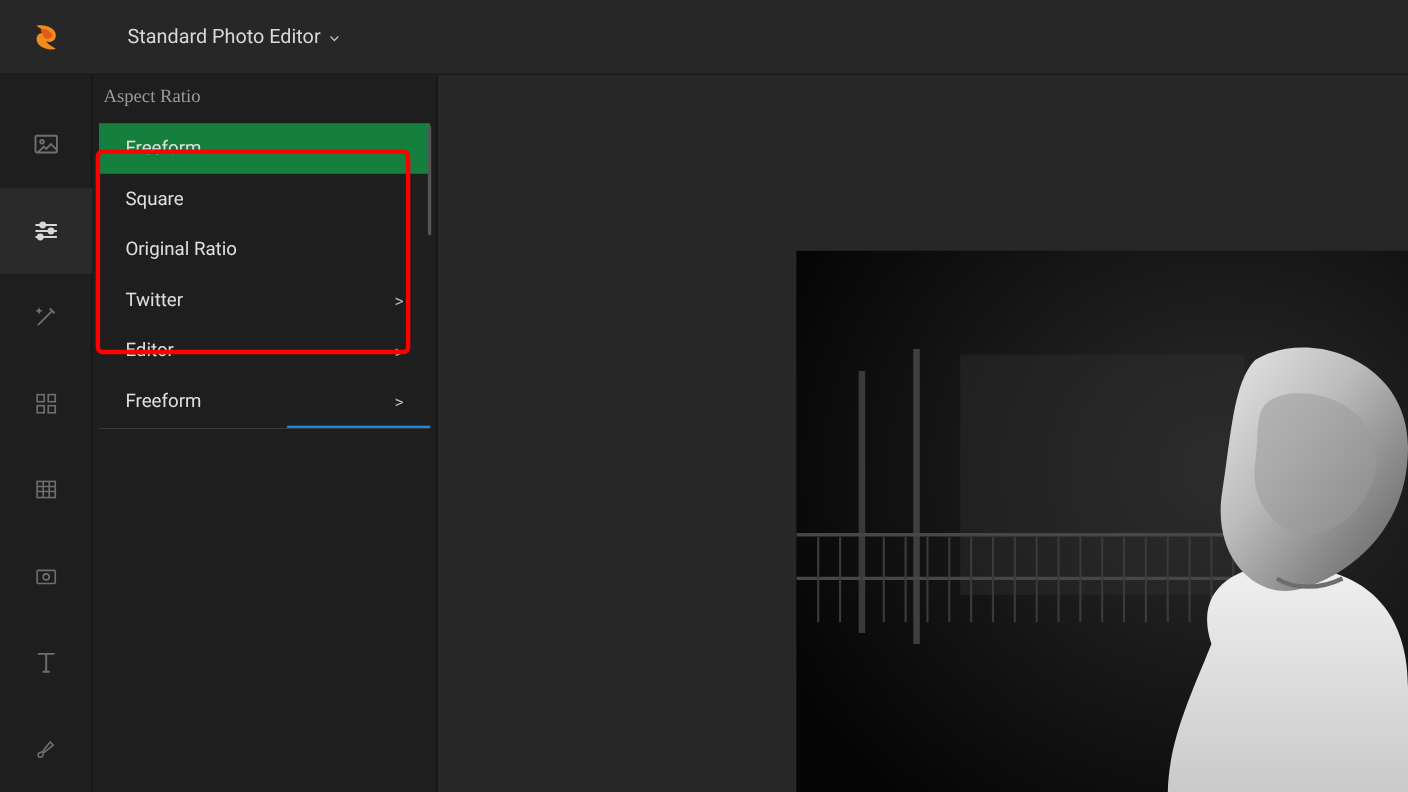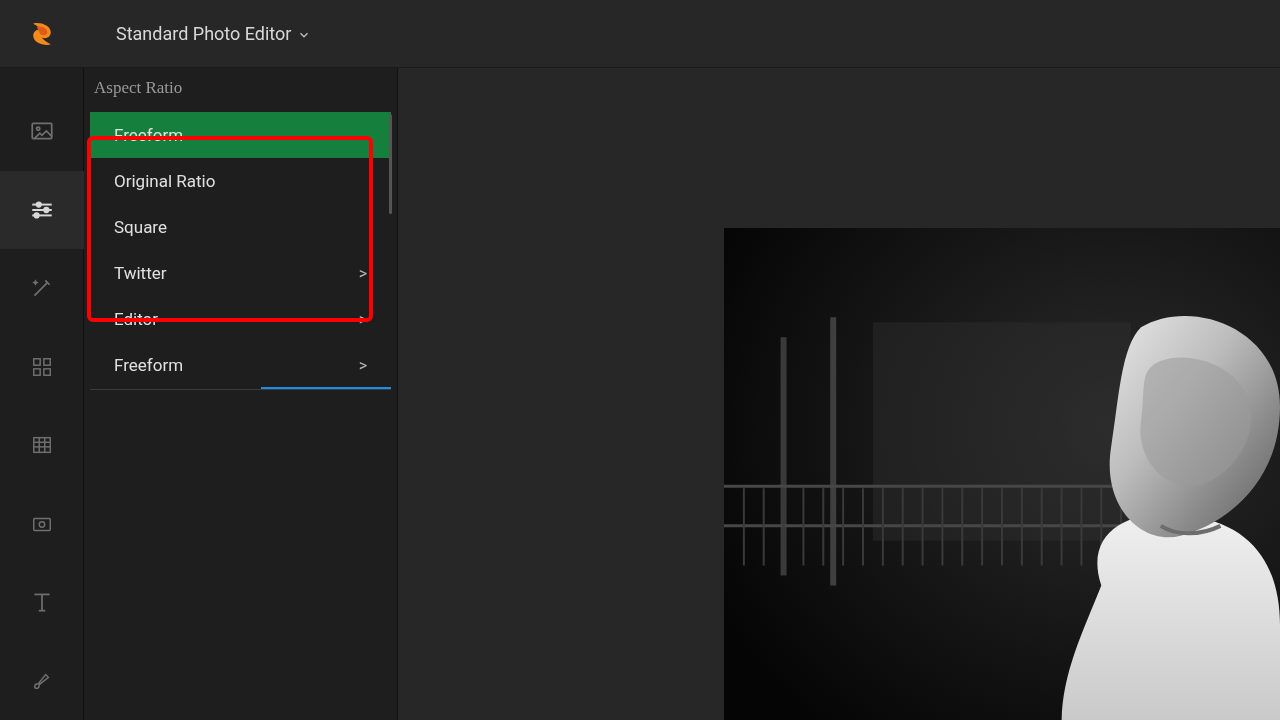--- a/index.html
+++ b/index.html
@@ -261,24 +261,24 @@
 
     <div class="section-header">Aspect Ratio</div>
 
     <div class="ratio-list">
       <div class="scroll-track"></div>
 
       <div class="ratio-item selected">
         <span>Freeform</span>
       </div>
       <div class="ratio-item">
+        <span>Square</span>
+      </div>
+      <div class="ratio-item">
         <span>Original Ratio</span>
-      </div>
-      <div class="ratio-item">
-        <span>Square</span>
       </div>
       <div class="ratio-item">
         <span>Twitter</span>
         <span class="expand">&gt;</span>
       </div>
       <div class="ratio-item">
         <span>Editor</span>
         <span class="expand">&gt;</span>
       </div>
       <div class="ratio-item">

